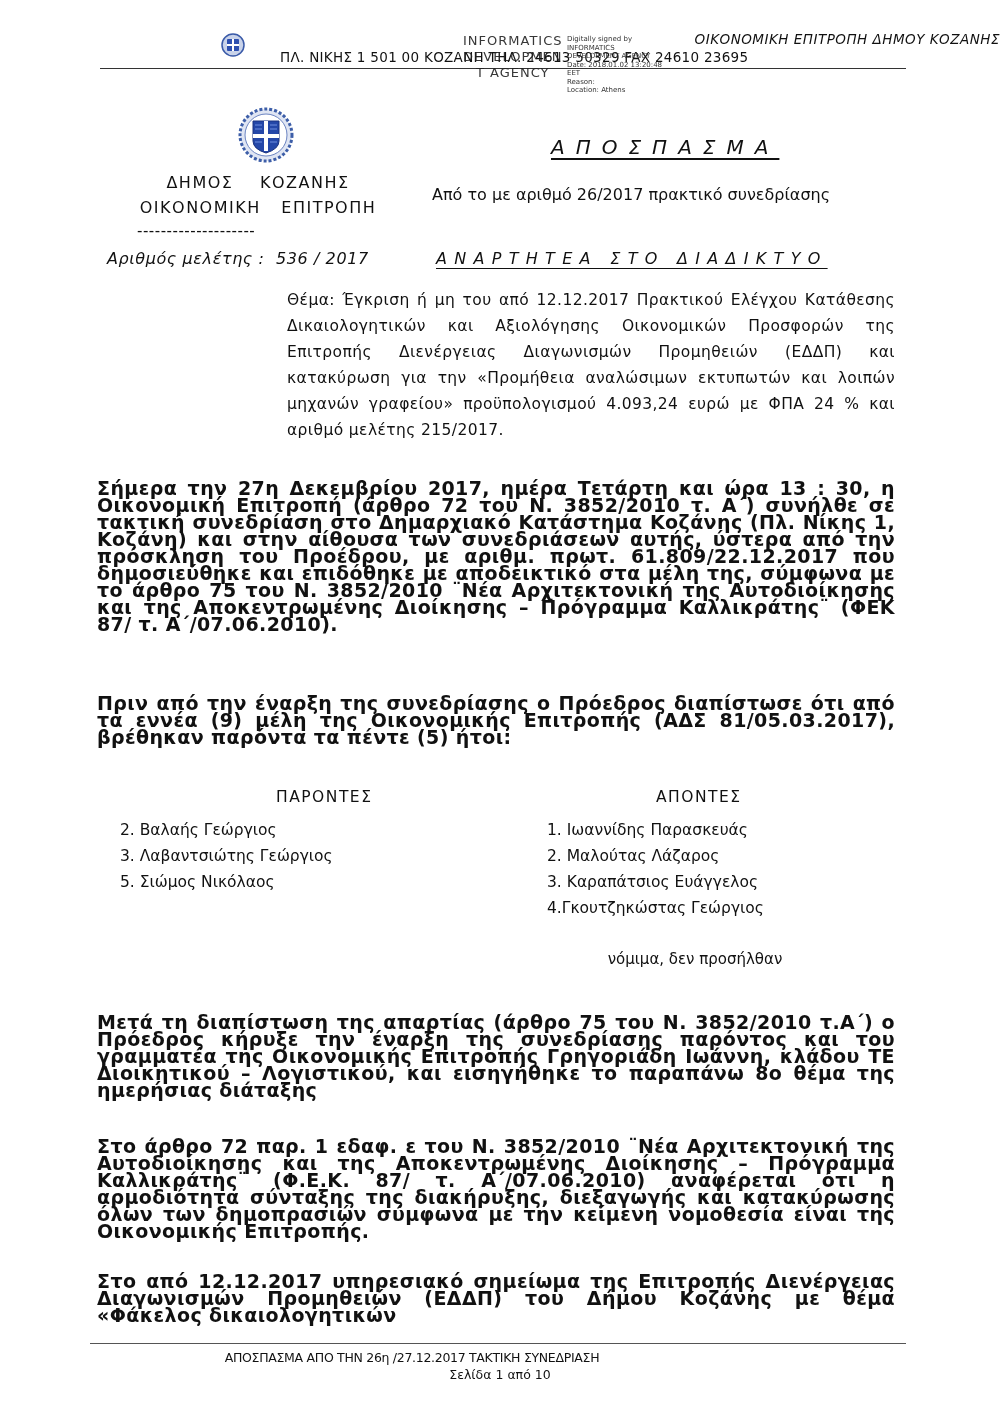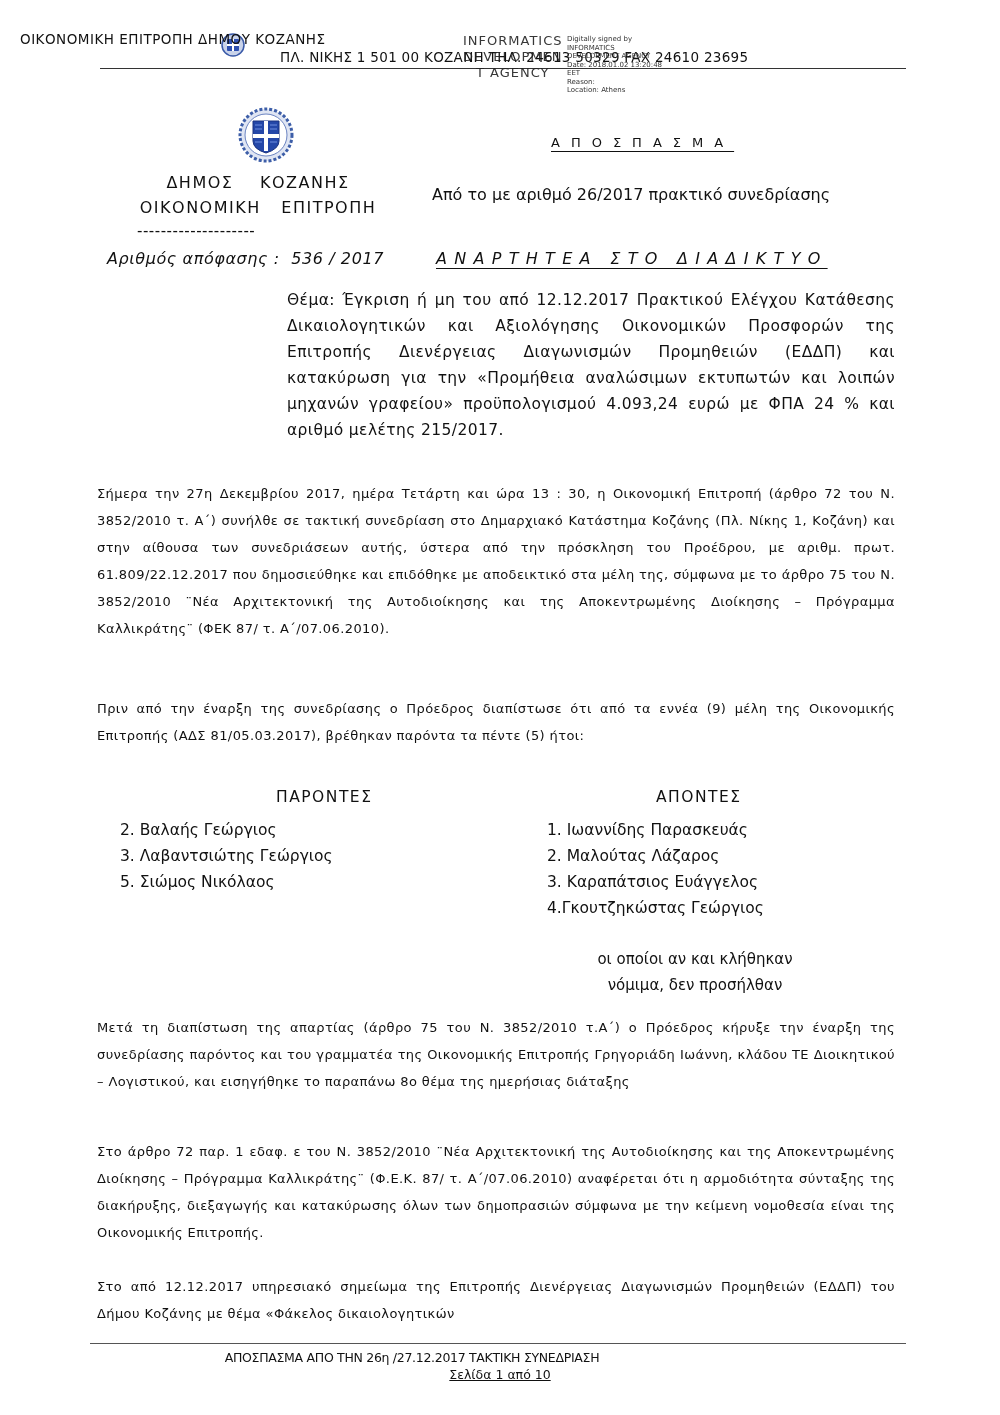--- a/index.html
+++ b/index.html
@@ -4,65 +4,65 @@
 <style>
   html, body { margin: 0; padding: 0; background: #ffffff; }
   body {
     width: 1000px; height: 1415px; position: relative; overflow: hidden;
     font-family: "DejaVu Sans", sans-serif; color: #111;
   }
   .abs { position: absolute; }
 
   
   .hdr-logo { left: 221px; top: 33px; width: 24px; height: 24px; }
-  .hdr-line1 { left: 0; width: 1000px; top: 31px; text-align: left; font-size: 13.5px; letter-spacing: 0.5px; padding-left: 20px; box-sizing: border-box; }
+  .hdr-line1 { left: 0; width: 1000px; top: 31px; text-align: right; font-size: 13.5px; letter-spacing: 0.5px; padding-left: 20px; box-sizing: border-box; font-style: italic; }
   .hdr-line2 { left: 280px; top: 49px; font-size: 13.5px; letter-spacing: 0.3px; white-space: nowrap; }
   .hdr-rule { left: 100px; top: 68px; width: 806px; height: 1px; background: #333; }
 
   
   .sig-big { left: 463px; top: 33px; font-size: 13px; line-height: 16px; color: #222; text-align: center; letter-spacing: 1px; opacity: 0.9; }
   .sig-small { left: 567px; top: 35px; font-size: 7px; line-height: 8.5px; color: #333; }
 
   
   .coa { left: 238px; top: 107px; width: 56px; height: 56px; }
 
   .dept { left: 118px; width: 280px; text-align: center; font-size: 16px; letter-spacing: 1.5px; line-height: 22px; }
   .dept1 { top: 172px; word-spacing: 20px; }
   .dept2 { top: 197px; word-spacing: 14px; }
   .dept-dash { left: 137px; top: 222px; font-size: 15px; letter-spacing: 0.5px; }
 
-  .excerpt-title { left: 551px; top: 135px; font-size: 13px; letter-spacing: 11px; text-decoration: underline; text-underline-offset: 4px; }
+  .excerpt-title { left: 551px; top: 135px; font-size: 20px; font-style: italic; letter-spacing: 11px; text-decoration: underline; text-underline-offset: 4px; }
   .minutes-ref { left: 432px; top: 185px; font-size: 16px; }
   .decision-no { left: 107px; top: 249px; font-size: 16px; font-style: italic; letter-spacing: 0.6px; white-space: pre; }
   .publish { left: 436px; top: 249px; font-size: 16px; font-style: italic; letter-spacing: 7.3px; text-decoration: underline; text-underline-offset: 4px; white-space: nowrap; }
 
   
   .subject { left: 287px; top: 287px; width: 608px; font-size: 15.5px; line-height: 26px; text-align: justify; letter-spacing: 0.4px; }
 
   
-  .para { left: 97px; width: 798px; font-size: 13px; line-height: 27px; text-align: justify; letter-spacing: 0.4px; }
+  .para { left: 97px; width: 798px; font-size: 19px; line-height: 17px; text-align: justify; letter-spacing: 0.4px; font-weight: bold; }
   .p1 { top: 480px; }
   .p2 { top: 695px; }
   .p3 { top: 1014px; }
   .p4 { top: 1138px; }
   .p5 { top: 1273px; }
 
   
   .col-h { font-size: 15.5px; letter-spacing: 1.5px; }
   .present-h { left: 268px; top: 788px; margin-left: 8px; }
   .absent-h { left: 656px; top: 788px; }
   .list { font-size: 15.5px; line-height: 26px; }
   .present-list { left: 120px; top: 817px; }
   .absent-list { left: 547px; top: 817px; }
   .absent-note { left: 545px; top: 946px; width: 300px; text-align: center; font-size: 15px; line-height: 26px; }
 
   
   .ftr-rule { left: 90px; top: 1343px; width: 816px; height: 1px; background: #555; }
   .ftr1 { left: 0; width: 824px; top: 1350px; text-align: center; font-size: 12.5px; letter-spacing: -0.3px; }
-  .ftr2 { left: 0; width: 1000px; top: 1367px; text-align: center; font-size: 12.5px; text-decoration: underline; }
+  .ftr2 { left: 0; width: 1000px; top: 1367px; text-align: center; font-size: 12.5px; }
 </style>
 </head>
 <body>
 
 <svg class="abs hdr-logo" viewBox="0 0 24 24">
   <circle cx="12" cy="12" r="11" fill="#c9d3ea" stroke="#3a5aa8" stroke-width="1.5"></circle>
   <rect x="6" y="6" width="12" height="12" rx="1" fill="#2e50b0"></rect>
   <rect x="11" y="6" width="2" height="12" fill="#fff"></rect>
   <rect x="6" y="11" width="12" height="2" fill="#fff"></rect>
 </svg>
@@ -98,21 +98,21 @@
   <line x1="17" y1="35" x2="24" y2="35" stroke="#6f8fe0" stroke-width="1"></line>
   <line x1="32" y1="35" x2="39" y2="35" stroke="#6f8fe0" stroke-width="1"></line>
 </svg>
 
 <div class="abs dept dept1">ΔΗΜΟΣ ΚΟΖΑΝΗΣ</div>
 <div class="abs dept dept2">ΟΙΚΟΝΟΜΙΚΗ ΕΠΙΤΡΟΠΗ</div>
 <div class="abs dept-dash">--------------------</div>
 
 <div class="abs excerpt-title">ΑΠΟΣΠΑΣΜΑ</div>
 <div class="abs minutes-ref">Από το με αριθμό 26/2017 πρακτικό συνεδρίασης</div>
-<div class="abs decision-no"><span>Αριθμός απόφασης :</span>  <span>536 / 2017</span></div>
+<div class="abs decision-no"><span>Αριθμός μελέτης :</span>  <span>536 / 2017</span></div>
 <div class="abs publish">ΑΝΑΡΤΗΤΕΑ ΣΤΟ ΔΙΑΔΙΚΤΥΟ</div>
 
 <div class="abs subject">Θέμα: Έγκριση ή μη του από 12.12.2017 Πρακτικού Ελέγχου Κατάθεσης Δικαιολογητικών και Αξιολόγησης Οικονομικών Προσφορών της Επιτροπής Διενέργειας Διαγωνισμών Προμηθειών (ΕΔΔΠ) και κατακύρωση  για την «Προμήθεια αναλώσιμων εκτυπωτών και λοιπών μηχανών γραφείου» προϋπολογισμού 4.093,24 ευρώ με ΦΠΑ 24 % και αριθμό μελέτης 215/2017.</div>
 
 <div class="abs para p1">Σήμερα την 27η Δεκεμβρίου 2017, ημέρα Τετάρτη και ώρα 13 : 30, η Οικονομική Επιτροπή (άρθρο 72 του Ν. 3852/2010 τ. Α΄) συνήλθε σε τακτική συνεδρίαση στο Δημαρχιακό Κατάστημα Κοζάνης (Πλ. Νίκης 1, Κοζάνη) και στην αίθουσα των συνεδριάσεων αυτής, ύστερα από την πρόσκληση του Προέδρου, με αριθμ. πρωτ. 61.809/22.12.2017 που δημοσιεύθηκε και επιδόθηκε με αποδεικτικό στα μέλη της, σύμφωνα με το άρθρο 75 του Ν. 3852/2010 ¨Νέα Αρχιτεκτονική της Αυτοδιοίκησης και της Αποκεντρωμένης Διοίκησης – Πρόγραμμα Καλλικράτης¨ (ΦΕΚ 87/ τ. Α΄/07.06.2010).</div>
 <div class="abs para p2">Πριν από την έναρξη της συνεδρίασης ο Πρόεδρος διαπίστωσε ότι από τα εννέα (9) μέλη της Οικονομικής Επιτροπής (ΑΔΣ 81/05.03.2017), βρέθηκαν παρόντα τα πέντε (5) ήτοι:</div>
 
 <div class="abs col-h present-h">ΠΑΡΟΝΤΕΣ</div>
 <div class="abs col-h absent-h">ΑΠΟΝΤΕΣ</div>
 
@@ -121,21 +121,20 @@
   <div>3. Λαβαντσιώτης Γεώργιος</div>
   <div>5. Σιώμος Νικόλαος</div>
 </div>
 <div class="abs list absent-list">
   <div>1. Ιωαννίδης Παρασκευάς</div>
   <div>2. Μαλούτας Λάζαρος</div>
   <div>3. Καραπάτσιος Ευάγγελος</div>
   <div>4.Γκουτζηκώστας Γεώργιος</div>
 </div>
 <div class="abs absent-note">
-  <div>οι οποίοι αν και κλήθηκαν</div>
   <div>νόμιμα, δεν προσήλθαν</div>
 </div>
 
 <div class="abs para p3">Μετά τη διαπίστωση της απαρτίας (άρθρο 75 του Ν. 3852/2010 τ.Α΄) ο Πρόεδρος κήρυξε την έναρξη της συνεδρίασης παρόντος και του γραμματέα της Οικονομικής Επιτροπής Γρηγοριάδη Ιωάννη, κλάδου ΤΕ Διοικητικού – Λογιστικού, και εισηγήθηκε το παραπάνω 8ο θέμα της ημερήσιας διάταξης</div>
 <div class="abs para p4">Στο άρθρο 72 παρ. 1 εδαφ. ε του Ν. 3852/2010 ¨Νέα Αρχιτεκτονική της Αυτοδιοίκησης και της Αποκεντρωμένης Διοίκησης – Πρόγραμμα Καλλικράτης¨ (Φ.Ε.Κ. 87/ τ. Α΄/07.06.2010) αναφέρεται ότι η αρμοδιότητα σύνταξης της διακήρυξης, διεξαγωγής και κατακύρωσης όλων των δημοπρασιών σύμφωνα με την κείμενη νομοθεσία είναι της Οικονομικής Επιτροπής.</div>
 <div class="abs para p5">Στο από 12.12.2017 υπηρεσιακό σημείωμα της Επιτροπής Διενέργειας Διαγωνισμών Προμηθειών (ΕΔΔΠ) του Δήμου Κοζάνης με θέμα «Φάκελος δικαιολογητικών</div>
 
 <div class="abs ftr-rule"></div>
 <div class="abs ftr1">ΑΠΟΣΠΑΣΜΑ ΑΠΟ ΤΗΝ 26η /27.12.2017  ΤΑΚΤΙΚΗ  ΣΥΝΕΔΡΙΑΣΗ</div>
 <div class="abs ftr2">Σελίδα 1 από 10</div>

